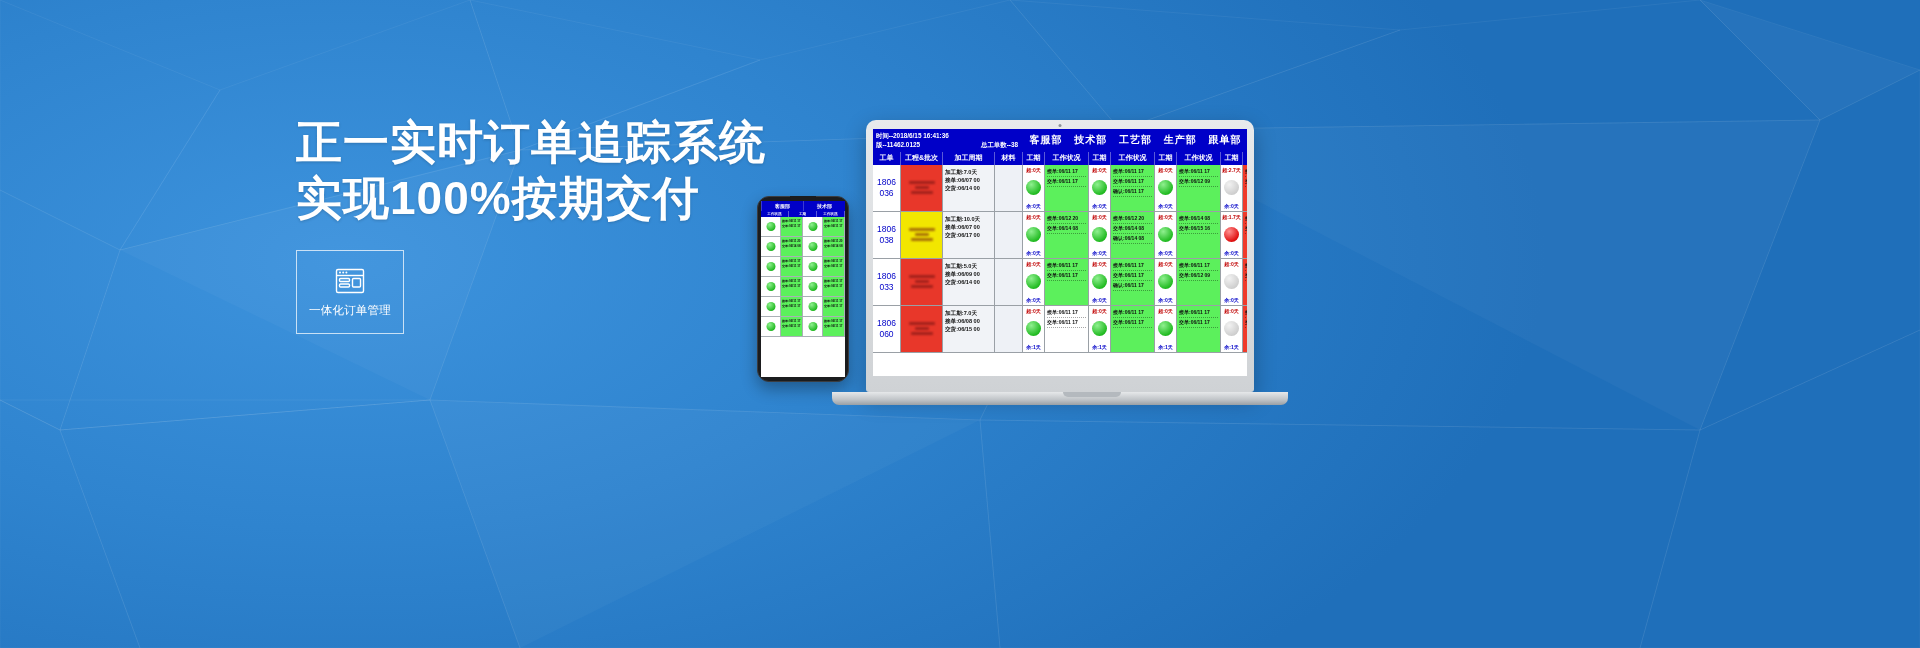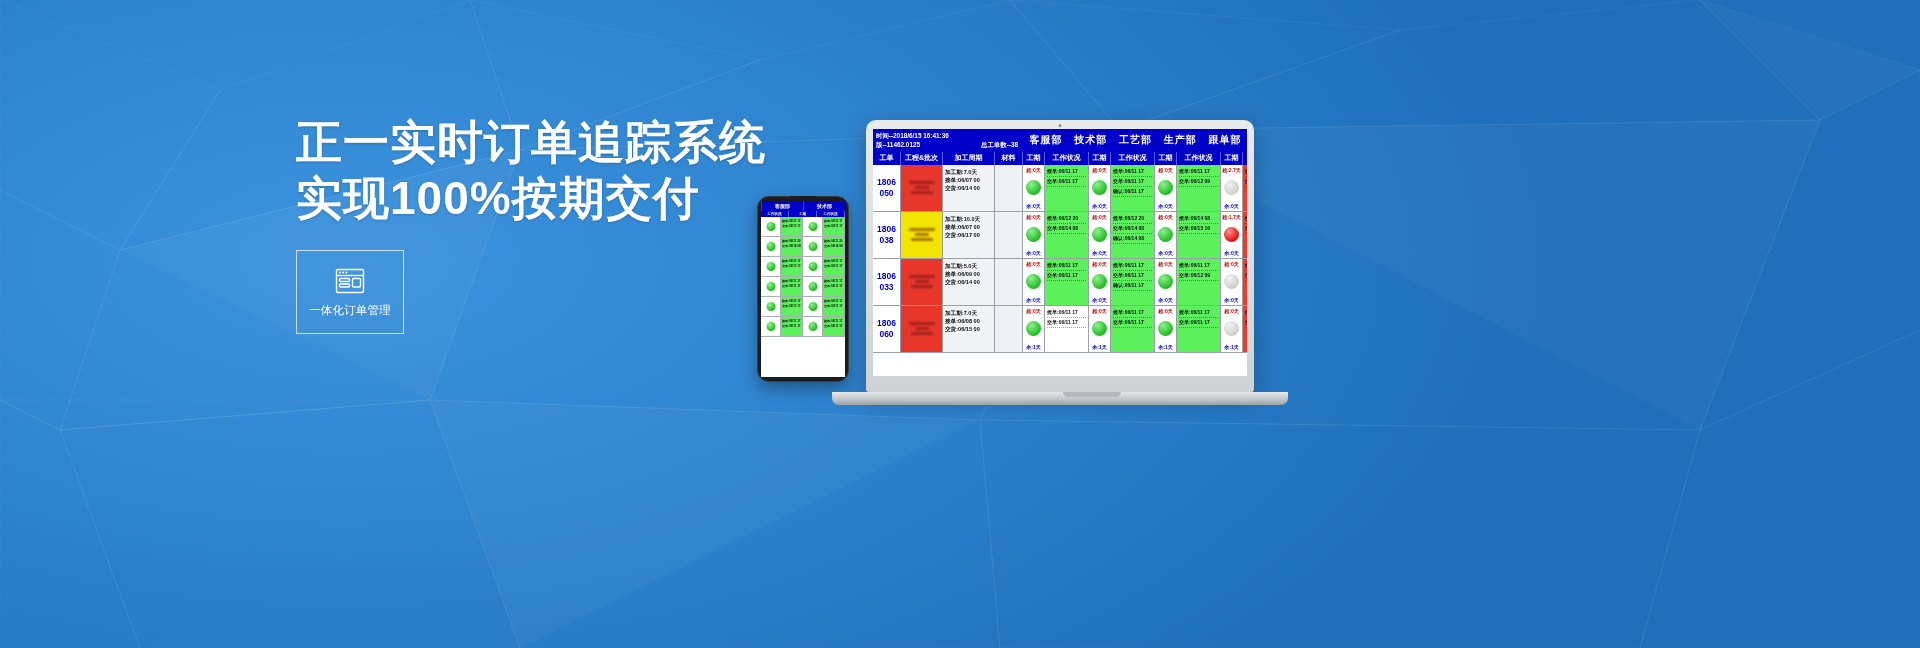--- a/index.html
+++ b/index.html
@@ -106,21 +106,21 @@
   .c-wo { flex:0 0 28px; }
   .c-prj { flex:0 0 42px; }
   .c-cycle{ flex:0 0 52px; }
   .c-mat { flex:0 0 28px; }
   .c-days{ flex:0 0 22px; }
   .c-stat{ flex:1 1 0; min-width:44px; }
   .dash-body { }
   .row { display:flex; border-bottom:1px solid #9aa0a6; }
   .cell { border-right:1px solid #9aa0a6; position:relative; }
   .cell-wo {
-    flex:0 0 28px; background:#fff; color:#0000c8; font-weight:bold;
+    flex:0 0 28px; background:#fff; color:#0000c8; font-weight:normal;
     font-size:8.5px; display:flex; flex-direction:column;
     align-items:center; justify-content:center; line-height:1.25;
   }
   .cell-prj { flex:0 0 42px; display:flex; flex-direction:column; align-items:center; justify-content:center; gap:2px; }
   .blurline { height:3px; border-radius:1px; filter:blur(.8px); opacity:.55; background:#6b0f0f; }
   .cell-cycle {
     flex:0 0 52px; font-size:5.6px; color:#111; padding:3px 2px;
     line-height:1.5; background:#f1f3f7; font-weight:bold;
   }
   .cell-mat { flex:0 0 28px; background:#eef1f6; }
@@ -370,21 +370,21 @@
               <div class="hc c-stat">工作状况</div>
               <div class="hc c-days">工期</div>
               <div class="hc c-stat">工作状况</div>
             </div>
         </div>
 
         <div class="dash-body" id="rows">
             <div class="row" style="height: 47px;">
               <div class="cell cell-wo">
                 <span>1806</span>
-                <span>050</span>
+                <span>036</span>
               </div>
               <div class="cell cell-prj" style="background: rgb(232, 55, 42);">
                 <div class="blurline" style="width:26px"></div>
                 <div class="blurline" style="width:14px"></div>
                 <div class="blurline" style="width:22px"></div>
               </div>
               <div class="cell cell-cycle">
                 <div>加工期:7.0天</div>
                 <div>接单:06/07 00</div>
                 <div>交货:06/14 00</div>

